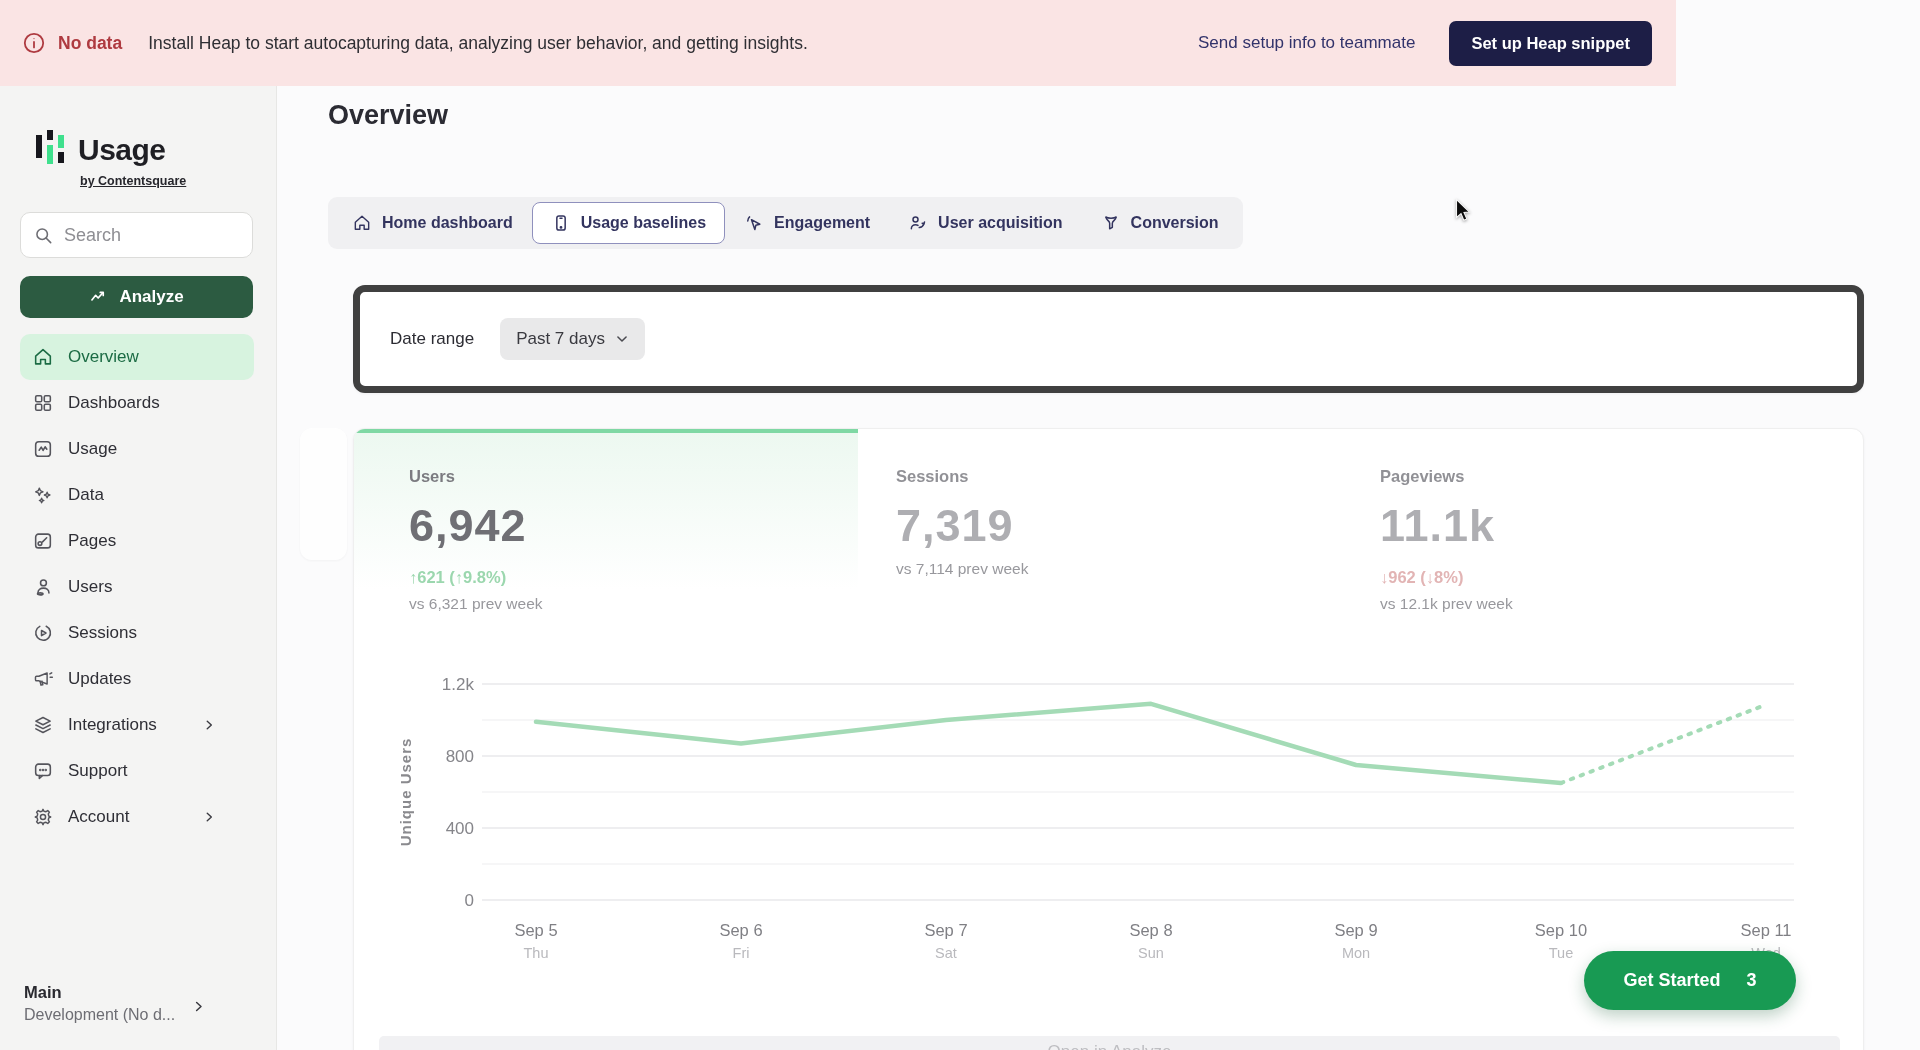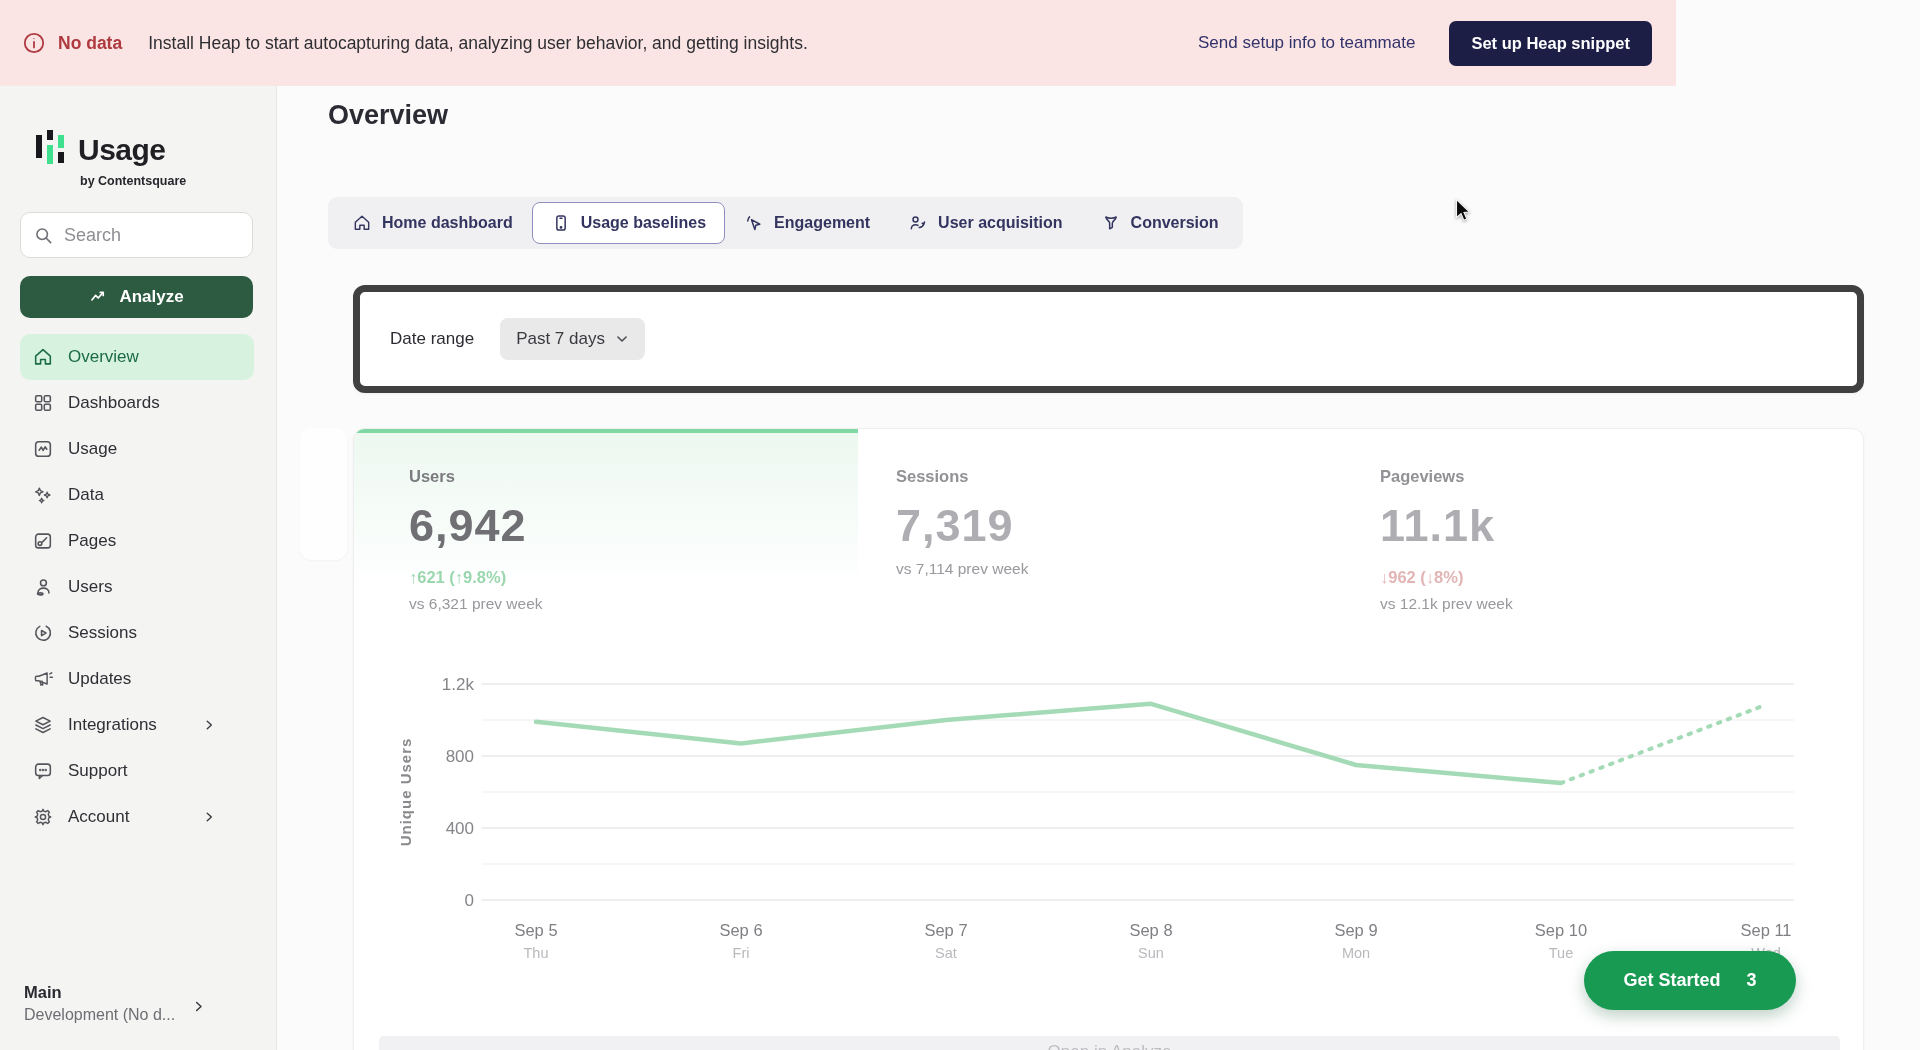--- a/index.html
+++ b/index.html
@@ -16,21 +16,21 @@
   .banner-link { color:#32336b; font-weight:normal; font-size:17px; margin-right:34px; cursor:pointer; }
   .banner-btn { background:#1d1e46; color:#ffffff; font-weight:bold; font-size:16.5px;
     border:none; border-radius:7px; padding:13px 22px; cursor:pointer; font-family:inherit; }
 
   
   .sidebar { position:absolute; left:0; top:86px; width:277px; height:964px;
     background:#f4f4f3; border-right:1px solid #e7e7e5; padding:42px 22px 0 20px; }
   .logo-row { display:flex; align-items:flex-end; gap:10px; padding-left:14px; }
   .logo-bars { width:34px; height:40px; }
   .logo-word { font-size:30px; font-weight:bold; color:#1f1f24; letter-spacing:-0.5px; line-height:1; padding-bottom:3px; }
-  .logo-byline { font-size:12.5px; font-weight:bold; color:#26262c; margin:6px 0 0 60px; }
+  .logo-byline { font-size:12.5px; font-weight:bold; color:#26262c; margin:6px 0 0 60px;text-decoration:underline; }
   .search-box { margin-top:24px; width:233px; height:46px; background:#ffffff;
     border:1px solid #dcdcda; border-radius:10px; display:flex; align-items:center; padding:0 12px; gap:10px; }
   .search-box svg { width:21px; height:21px; color:#6d6d73; flex:0 0 auto; }
   .search-box input { border:none; outline:none; background:transparent; font-size:18px;
     color:#3a3a40; width:100%; font-family:inherit; }
   .search-box input::placeholder { color:#8e8e93; }
   .analyze-btn { margin-top:18px; width:233px; height:42px; background:#2c5b41; color:#fff;
     border:none; border-radius:10px; font-size:17px; font-weight:bold; font-family:inherit;
     display:flex; align-items:center; justify-content:center; gap:10px; cursor:pointer; }
   .analyze-btn svg { width:20px; height:20px; }

